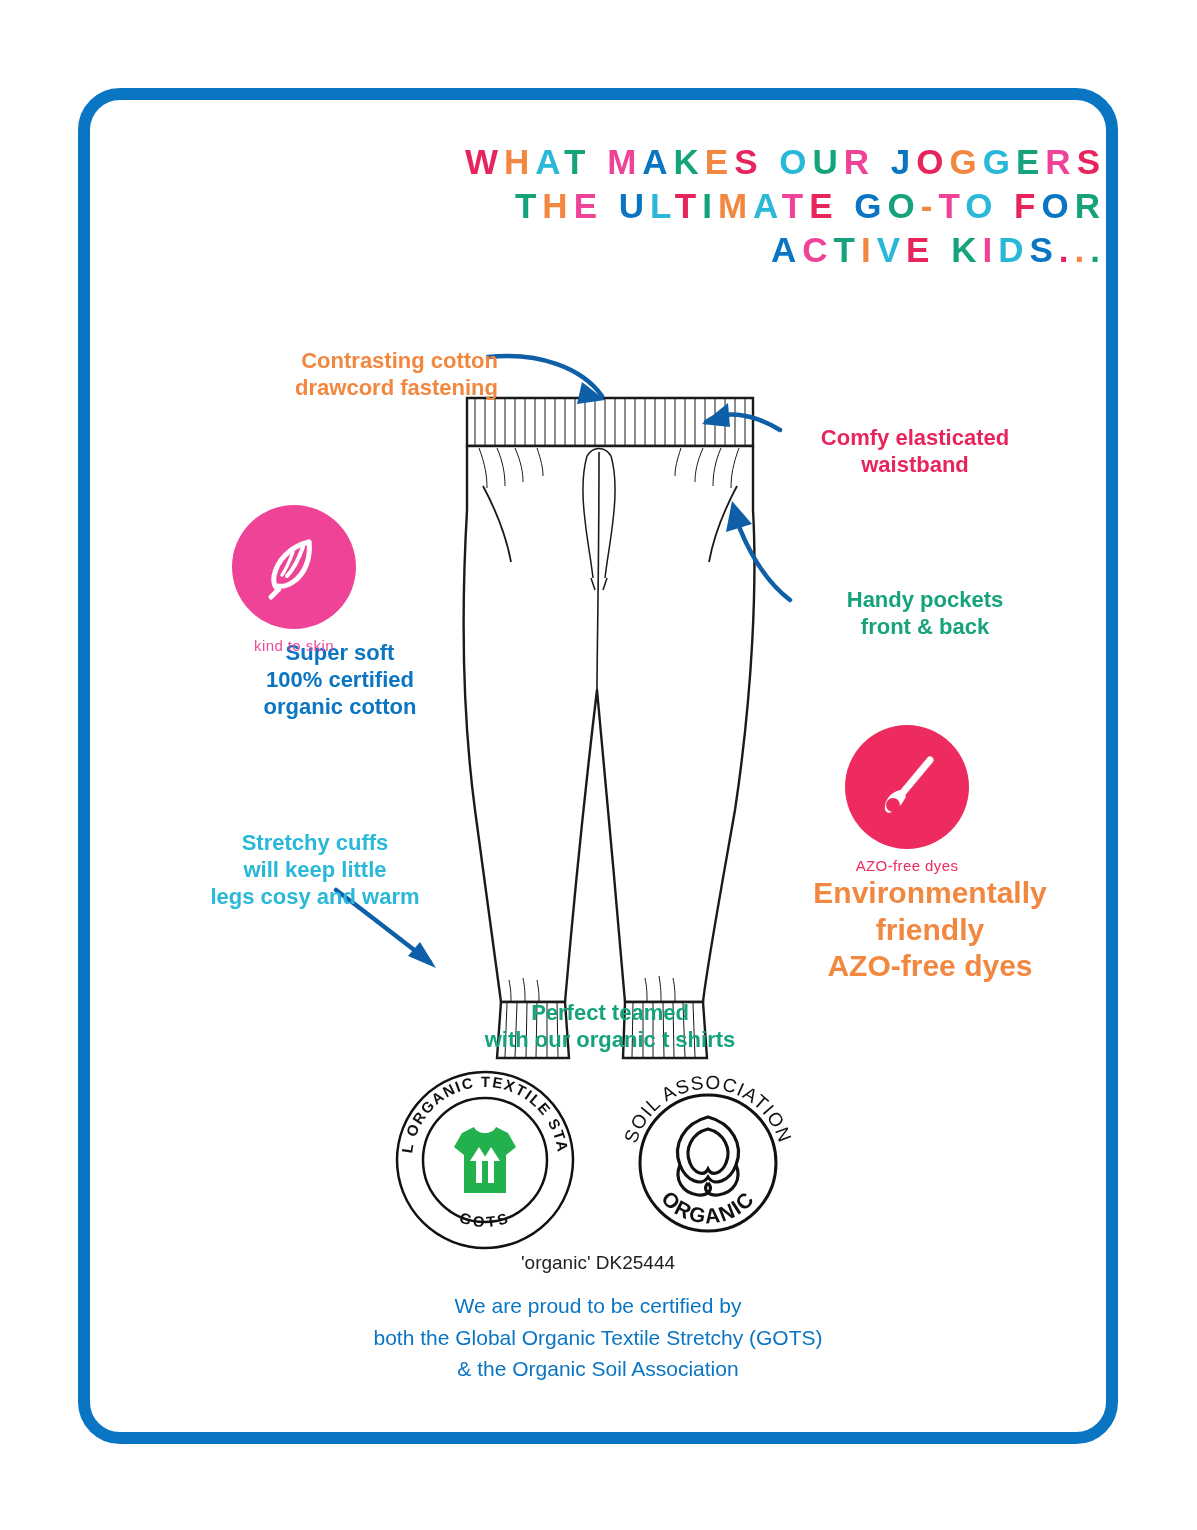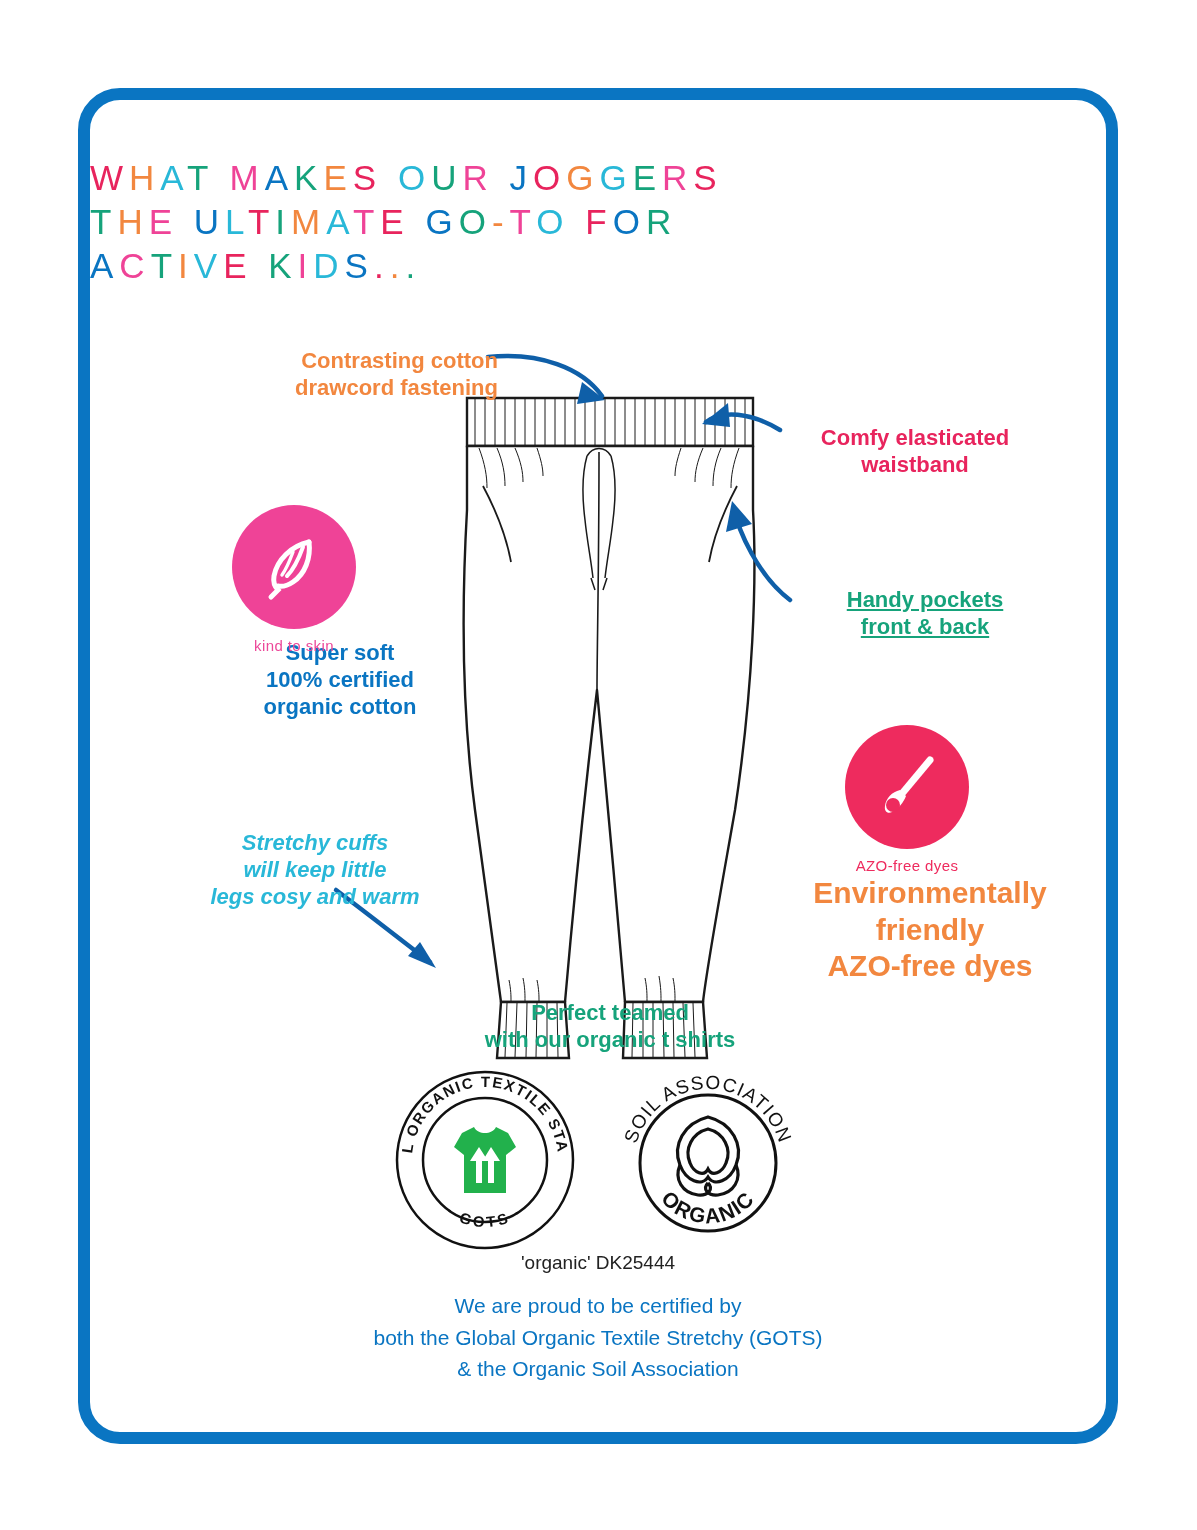--- a/index.html
+++ b/index.html
@@ -24,24 +24,24 @@
     border: 12px solid #0a75c2;
     border-radius: 42px;
     background: #ffffff;
     box-sizing: border-box;
   }
 
   
   .heading {
     position: absolute;
     left: 0;
-    top: 56px;
+    top: 40px;
     width: 100%;
-    text-align: left;
-    font-weight: normal;
+    text-align: right;
+    font-weight: bold;
     font-size: 35px;
     letter-spacing: 6px;
     line-height: 44px;
   }
   .heading .line { display: block; white-space: pre; }
   .heading span.ch { display: inline; }
 
   
   .label {
     position: absolute;
@@ -236,26 +236,26 @@
 
       <path d="M246 790 C286 820 316 844 340 862"></path>
       <path d="M318 856 L346 868 L330 842" fill="#0f5fa8" stroke="none"></path>
     </g>
   </svg>
 
   <div class="label lbl-drawcord" style="white-space: pre-line;">Contrasting cotton
 drawcord fastening</div>
   <div class="label lbl-waist" style="white-space: pre-line;">Comfy elasticated
 waistband</div>
-  <div class="label lbl-pockets" style="white-space: pre-line; text-decoration: underline;">Handy pockets
+  <div class="label lbl-pockets" style="white-space: pre-line;">Handy pockets
 front &amp; back</div>
   <div class="label lbl-softcotton" style="white-space: pre-line;">Super soft
 100% certified
 organic cotton</div>
-  <div class="label lbl-cuffs" style="white-space: pre-line; font-style: italic;">Stretchy cuffs
+  <div class="label lbl-cuffs" style="white-space: pre-line;">Stretchy cuffs
 will keep little
 legs cosy and warm</div>
   <div class="label lbl-azo" style="white-space: pre-line;">Environmentally
 friendly
 AZO-free dyes</div>
   <div class="label lbl-teamed" style="white-space: pre-line;">Perfect teamed
 with our organic t shirts</div>
 
   <div class="badge badge-skin">
     <svg width="74" height="74" viewBox="0 0 74 74">

